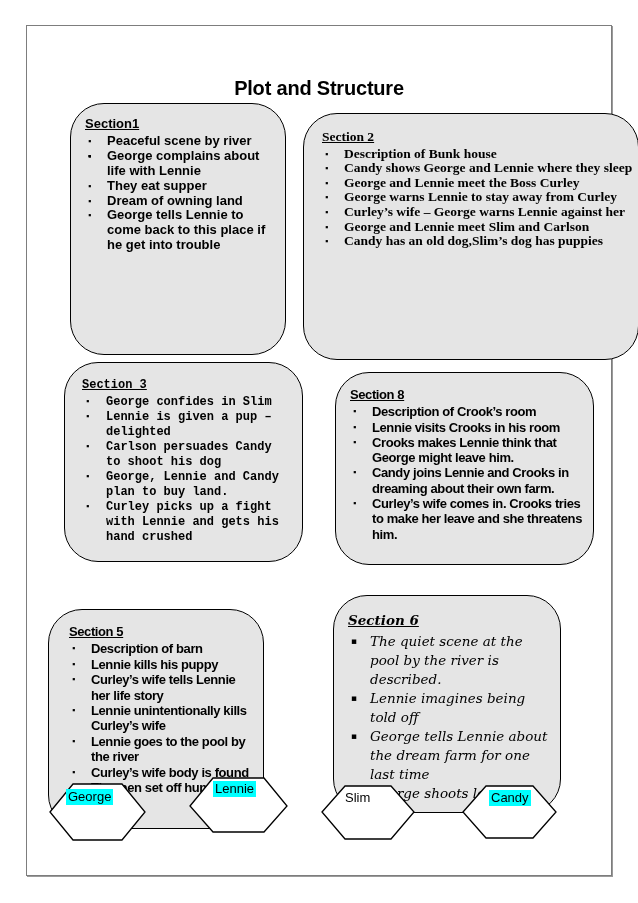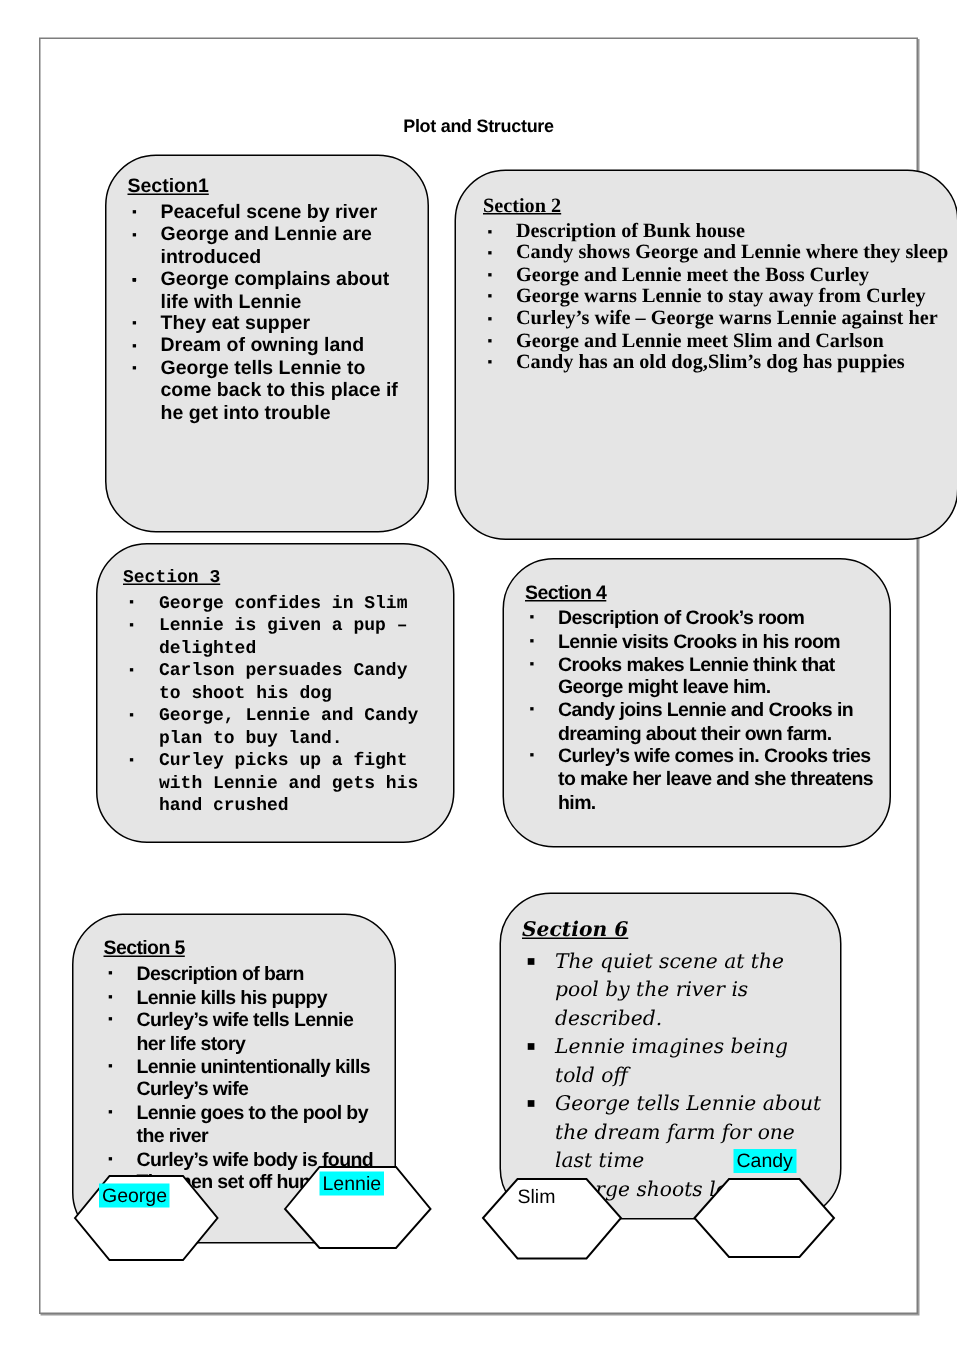--- a/index.html
+++ b/index.html
@@ -10,21 +10,21 @@
     overflow:hidden;
   }
   .page-border {
     position:absolute; left:26px; top:25px; width:584px; height:849px;
     border:1px solid #7d7d7d;
     box-shadow:1px 1px 0 #9a9a9a;
     background:#fff;
   }
   .doc-title {
     position:absolute; left:0; top:77px; width:638px;
-    text-align:center; font-size:12px; font-weight:bold;
+    text-align:center; font-size:20px; font-weight:bold;
     letter-spacing:-0.2px;
   }
   .sbox {
     position:absolute; box-sizing:border-box;
     border:1.4px solid #000; border-radius:34px;
     background:#e5e5e5;
   }
   .sbox h2 {
     margin:0; font-size:inherit; font-weight:bold;
     text-decoration:underline; display:inline-block;
@@ -58,21 +58,21 @@
 <body>
 
 <div class="page-border"></div>
 
 <div class="doc-title">Plot and Structure</div>
 
 <div class="sbox box1">
   <h2>Section1</h2>
   <ul>
       <li><span class="blt">▪</span><span>Peaceful scene by river</span></li>
-      <li><span class="blt">▪</span><span>George and Lennie are introduced</span></li>
+      <li><span class="blt">▪</span></li>
       <li><span class="blt">▪</span></li>
       <li><span class="blt">▪</span></li>
       <li><span class="blt">▪</span><span>George complains about life with Lennie</span></li>
       <li><span class="blt">▪</span><span>They eat supper</span></li>
       <li><span class="blt">▪</span><span>Dream of owning land</span></li>
       <li><span class="blt">▪</span><span>George tells Lennie to come back to this place if he get into trouble</span></li>
     </ul>
 </div>
 
 <div class="sbox box2">
@@ -93,21 +93,21 @@
   <ul>
       <li><span class="blt">▪</span><span>George confides in Slim</span></li>
       <li><span class="blt">▪</span><span>Lennie is given a pup – delighted</span></li>
       <li><span class="blt">▪</span><span>Carlson persuades Candy to shoot his dog</span></li>
       <li><span class="blt">▪</span><span>George, Lennie and Candy plan to buy land.</span></li>
       <li><span class="blt">▪</span><span>Curley picks up a fight with Lennie and gets his hand crushed</span></li>
     </ul>
 </div>
 
 <div class="sbox box4">
-  <h2>Section 4</h2>
+  <h2>Section 8</h2>
   <ul>
       <li><span class="blt">▪</span><span>Description of Crook’s room</span></li>
       <li><span class="blt">▪</span><span>Lennie visits Crooks in his room</span></li>
       <li><span class="blt">▪</span><span>Crooks makes Lennie think that George might leave him.</span></li>
       <li><span class="blt">▪</span><span>Candy joins Lennie and Crooks in dreaming about their own farm.</span></li>
       <li><span class="blt">▪</span><span>Curley’s wife comes in. Crooks tries to make her leave and she threatens him.</span></li>
     </ul>
 </div>
 
 <div class="sbox box5">
@@ -136,13 +136,13 @@
 <svg class="hex-layer" viewBox="0 0 638 903">
   <polygon points="50,812 73,784 122,784 145,812 122,840 73,840"></polygon>
   <polygon points="190,806 213,778 264,778 287,806 264,832 213,832"></polygon>
   <polygon points="322,812 345,786 391,786 414,812 391,839 345,839"></polygon>
   <polygon points="463,812 486,786 533,786 556,812 533,838 486,838"></polygon>
 </svg>
 
 <div class="char-label hl" style="left:66px;top:789px">George</div>
 <div class="char-label hl" style="left:213px;top:781px">Lennie</div>
 <div class="char-label" style="left:345px;top:790px">Slim</div>
-<div class="char-label hl" style="left:489px;top:766px">Candy</div>
+<div class="char-label hl" style="left:489px;top:790px">Candy</div>
 
 </body></html>

